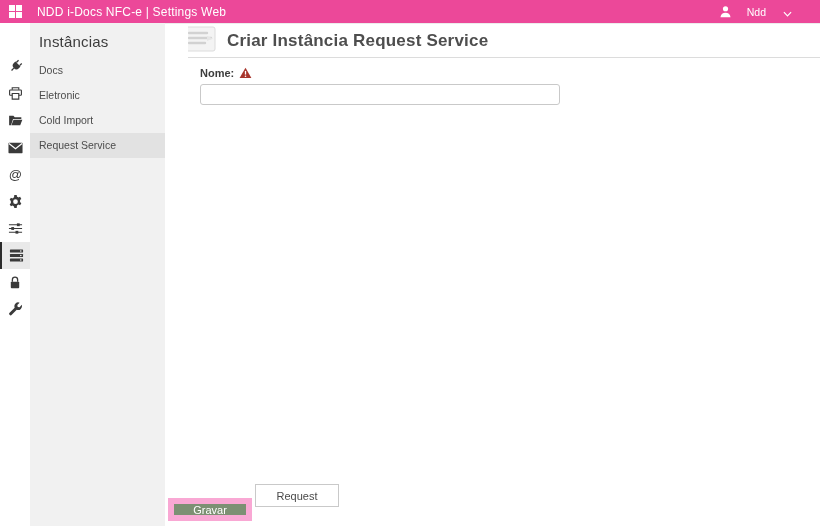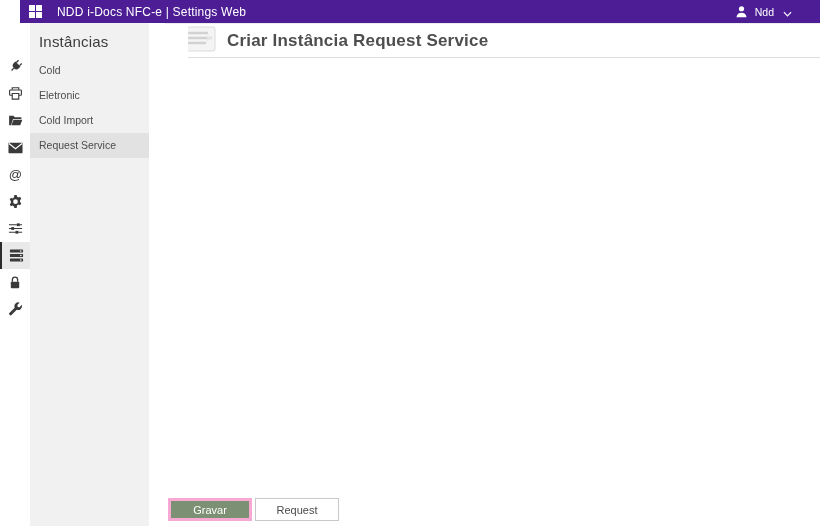--- a/index.html
+++ b/index.html
@@ -7,37 +7,36 @@
   body {
     font-family: "Liberation Sans", sans-serif;
     background: #ffffff;
     position: relative;
     color: #3a3a3a;
   }
 
   
   .topbar {
     position: absolute; top: 0; left: 0; right: 0; height: 23px;
-    background: #4c1d95;
+    background: #ec4899;
     display: flex; align-items: center;
     color: #fff;
-    margin-left: 20px;
   }
   .appgrid {
     width: 30px; height: 23px; display: flex; align-items: center; justify-content: center;
     cursor: pointer;
   }
   .appgrid .grid {
     width: 13px; height: 13px;
     display: grid; grid-template-columns: 6px 6px; grid-template-rows: 6px 6px; gap: 1px;
   }
   .appgrid .grid span { background: #fff; }
   .topbar-title { font-size: 12px; margin-left: 7px; letter-spacing: .2px; }
   .topbar-right {
-    margin-left: auto; display: flex; align-items: center; gap: 7px; padding-right: 28px;
+    margin-left: auto; display: flex; align-items: center; gap: 15px; padding-right: 28px;
   }
   .user-name { font-size: 10.5px; }
   .chev { display: inline-block; margin-left: 2px; }
 
   
   .rail {
     position: absolute; top: 23px; left: 0; bottom: 0; width: 30px;
     background: #ffffff; z-index: 3;
   }
   .rail-items { margin-top: 30px; }
@@ -47,21 +46,21 @@
     color: #3a3a3a; cursor: pointer;
   }
   .rail-item.selected {
     background: #e9e9e9;
     border-left: 2px solid #2b2b2b;
   }
   .rail-item svg { display: block; }
 
   
   .sidebar {
-    position: absolute; top: 23px; left: 30px; bottom: 0; width: 119px;
+    position: absolute; top: 23px; left: 30px; bottom: 0; width: 135px;
     background: #f1f1f1; z-index: 2;
   }
   .sidebar-heading {
     font-size: 15px; color: #3c3c3c; padding: 10px 0 0 9px; font-weight: 400;
     letter-spacing: .2px;
   }
   .sidebar-items { margin-top: 8px; }
   .sidebar-item {
     height: 25px; line-height: 25px;
     padding-left: 9px;
@@ -105,21 +104,21 @@
     position: absolute; left: 3px; bottom: 5px;
     display: flex; gap: 3px;
   }
   .btn {
     width: 84px; height: 23px;
     font-family: "Liberation Sans", sans-serif;
     font-size: 11px;
     display: flex; align-items: center; justify-content: center;
     cursor: pointer;
   }
-  .btn-primary { background: #7c9073; color: #fff; border: 3px solid #f9a8d4; }
+  .btn-primary { background: #7c9073; color: #fff; border: 6px solid #f9a8d4; margin-top: 14px; }
   .btn-secondary { background: #fff; color: #4a4a4a; border: 1px solid #c9c9c9; }
 </style>
 </head>
 <body>
 
 <div class="topbar">
   <div class="appgrid">
     <span class="grid">
       <span></span>
         <span></span>
@@ -243,39 +242,52 @@
         </svg>
       </span>
     </div>
 
   </div>
 </div>
 
 <div class="sidebar">
   <div class="sidebar-heading">Instâncias</div>
   <div class="sidebar-items">
-    <div class="sidebar-item">Cold</div>
+    <div class="sidebar-item">Docs</div>
     <div class="sidebar-item">Eletronic</div>
     <div class="sidebar-item">Cold Import</div>
     <div class="sidebar-item selected">Request Service</div>
   </div>
 </div>
 
 <div class="main">
 
   <div class="main-header">
     <span class="doc-icon">
       <svg width="36" height="32" viewBox="0 0 36 32" fill="none">
         <rect x="2" y="4" width="30" height="24" rx="2" fill="#f4f4f4" stroke="#dcdcdc"></rect>
         <path d="M6 10h18M6 15h22M6 20h16" stroke="#d2d2d2" stroke-width="2.4" stroke-linecap="round"></path>
         <path d="M24 13l6 2.5-6 2.5" fill="#e6e6e6"></path>
       </svg>
     </span>
     <span class="main-title">Criar Instância Request Service</span>
   </div>
 
+  <div class="form-area">
+    <div class="field-label-row">
+      <span class="field-label">Nome:</span>
+      <span class="warn-icon">
+        <svg width="13" height="12" viewBox="0 0 14 13">
+          <path d="M7 0.8 13.4 12H0.6z" fill="#a8352c"></path>
+          <path d="M7 4.2v4" stroke="#fff" stroke-width="1.4"></path>
+          <circle cx="7" cy="10" r="0.9" fill="#fff"></circle>
+        </svg>
+      </span>
+    </div>
+    <input class="text-input" type="text" value="" style="">
+  </div>
 
   <div class="footer-actions">
     <button class="btn btn-primary">Gravar</button>
     <button class="btn btn-secondary">Request</button>
   </div>
 
 </div>
 
 </body></html>

